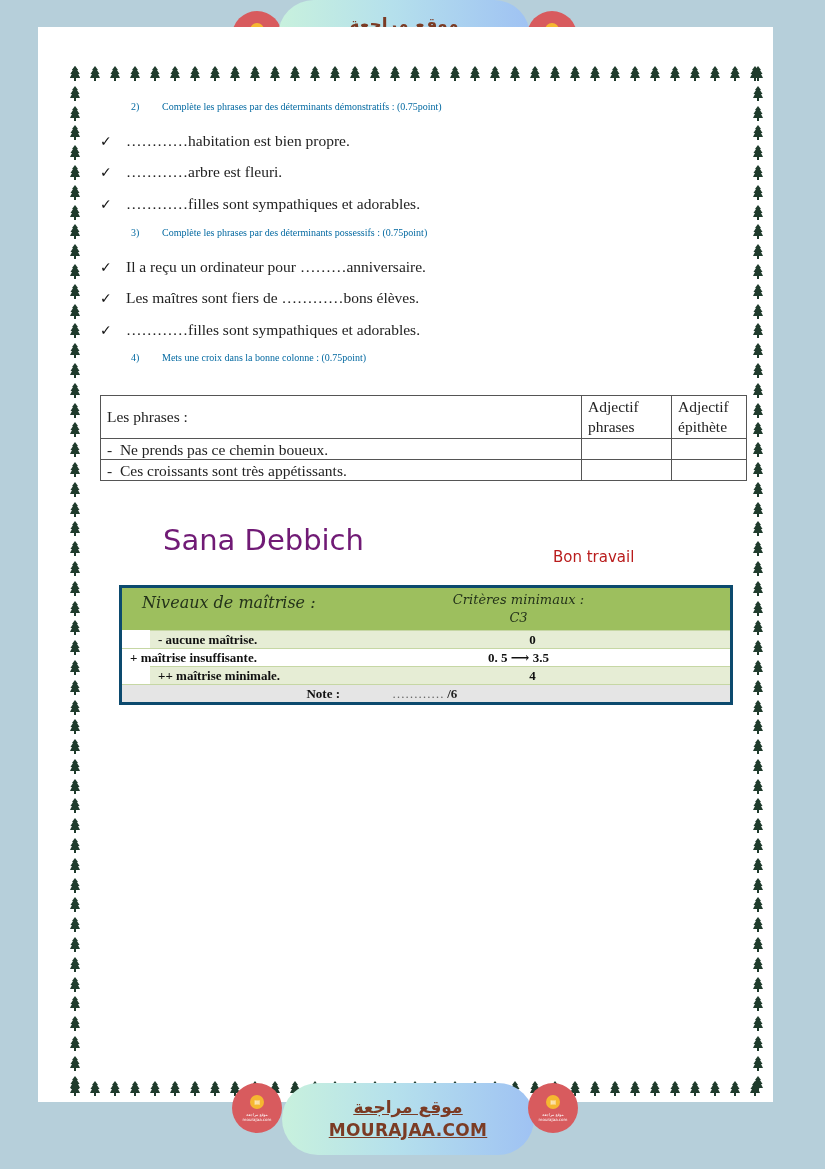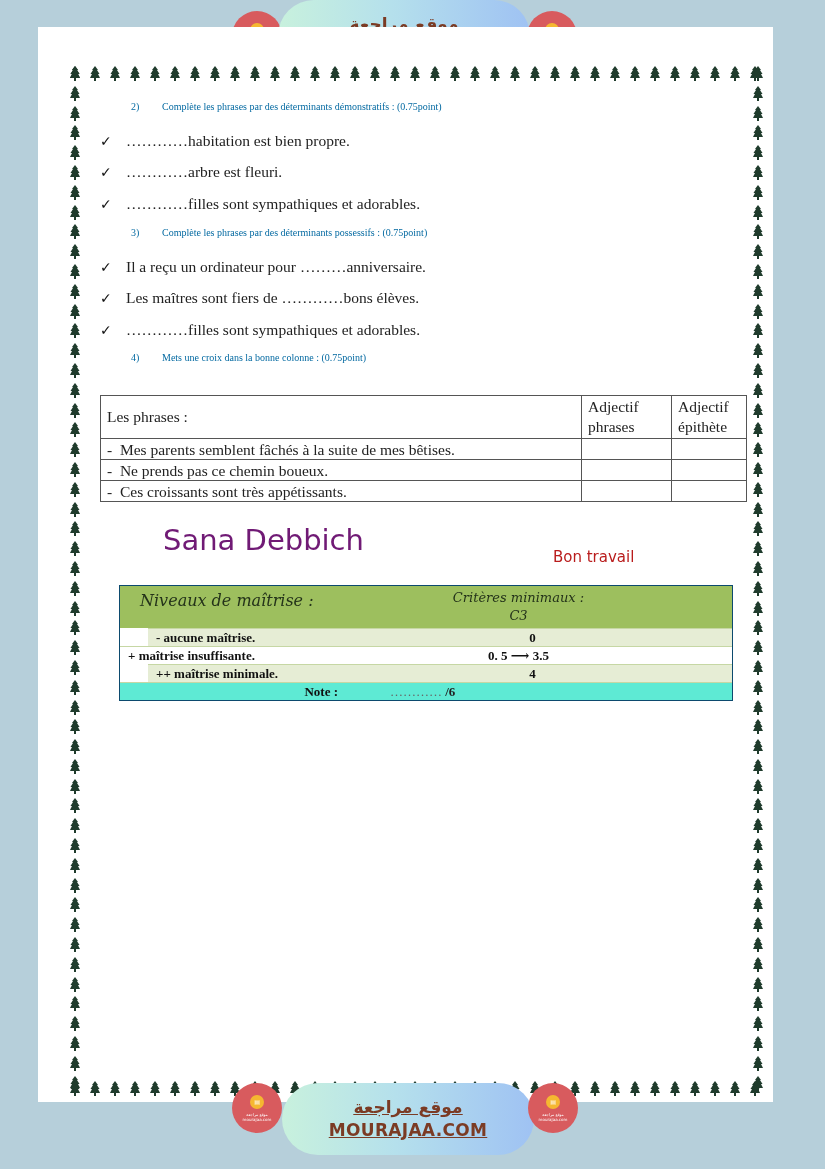--- a/index.html
+++ b/index.html
@@ -42,30 +42,30 @@
   table.ex { position: absolute; left: 100px; top: 395px; width: 647px; border-collapse: collapse; font-size: 15.5px; color: #222; }
   table.ex td { border: 1.5px solid #555; padding: 0 6px; vertical-align: middle; }
   table.ex tr.head td { height: 43px; }
   table.ex tr.row td { height: 21px; line-height: 19px; }
   table.ex td.col2 { width: 90px; line-height: 20px; }
   table.ex td.col3 { width: 75px; line-height: 20px; }
 
   .author { position: absolute; left: 163px; top: 523px; font-family: "DejaVu Sans", sans-serif; font-size: 29px; color: #701a75; }
   .bon { position: absolute; left: 553px; top: 548px; font-family: "DejaVu Sans", sans-serif; font-size: 15px; color: #b91c1c; }
 
-  .grid { position: absolute; left: 119px; top: 585px; width: 614px; border: 1px solid #0c4a6e; }
+  .grid { position: absolute; left: 119px; top: 585px; width: 614px; border: 3px solid #0c4a6e; }
   .grid .hdr { height: 42px; background: #9dbf5e; display: flex; }
   .grid .hdr .c1 { width: 295px; padding-left: 20px; padding-top: 5px; font-style: italic; font-size: 16px; color: #24331a; font-family: "DejaVu Serif", serif; }
   .grid .hdr .c2 { flex: 1; text-align: center; font-style: italic; font-size: 13px; color: #24331a; font-family: "DejaVu Serif", serif; padding-top: 3px; line-height: 18px; padding-right: 110px; }
   .grid .r { height: 18px; display: flex; font-weight: bold; font-size: 13px; color: #111; line-height: 18px; border-top: 1px solid #c6d7a4; }
   .grid .r.alt { background: #e6edd5; margin-left: 28px; }
   .grid .r.wh { background: #ffffff; }
   .grid .r .c1 { width: 295px; padding-left: 8px; }
   .grid .r .c2 { flex: 1; text-align: center; padding-right: 110px; }
-  .grid .r.note { background: #5eead4; font-weight: bold; }
+  .grid .r.note { background: #e5e5e5; font-weight: bold; }
   .grid .r.note .lab { width: 270px; text-align: right; padding-right: 52px; }
   .grid .r.note .val { font-weight: normal; color: #666; }
   .grid .r.note .val b { color: #222; }
 </style>
 </head>
 <body>
 
 <div class="badge" style="left:232px; top:11px;">
   <div class="logo">▤</div>
   <div class="txt"><span>موقع مراجعة</span><br><span>mourajaa.com</span></div>
@@ -989,25 +989,20 @@
 <div class="q-title" style="top:352px;">
   <span class="num">4)</span><span>Mets une croix dans la bonne colonne : (0.75point)</span>
 </div>
 
 <table class="ex">
   <tbody>
       <tr class="head">
     <td>Les phrases :</td>
     <td class="col2"><span>Adjectif</span><br><span>phrases</span></td>
     <td class="col3"><span>Adjectif</span><br><span>épithète</span></td>
-  </tr>
-  <tr class="row">
-    <td><span>-</span>&nbsp; <span>Mes parents semblent fâchés à la suite de mes bêtises.</span></td>
-    <td class="col2"></td>
-    <td class="col3"></td>
   </tr>
   <tr class="row">
     <td><span>-</span>&nbsp; <span>Ne prends pas ce chemin boueux.</span></td>
     <td class="col2"></td>
     <td class="col3"></td>
   </tr>
   <tr class="row">
     <td><span>-</span>&nbsp; <span>Ces croissants sont très appétissants.</span></td>
     <td class="col2"></td>
     <td class="col3"></td>

